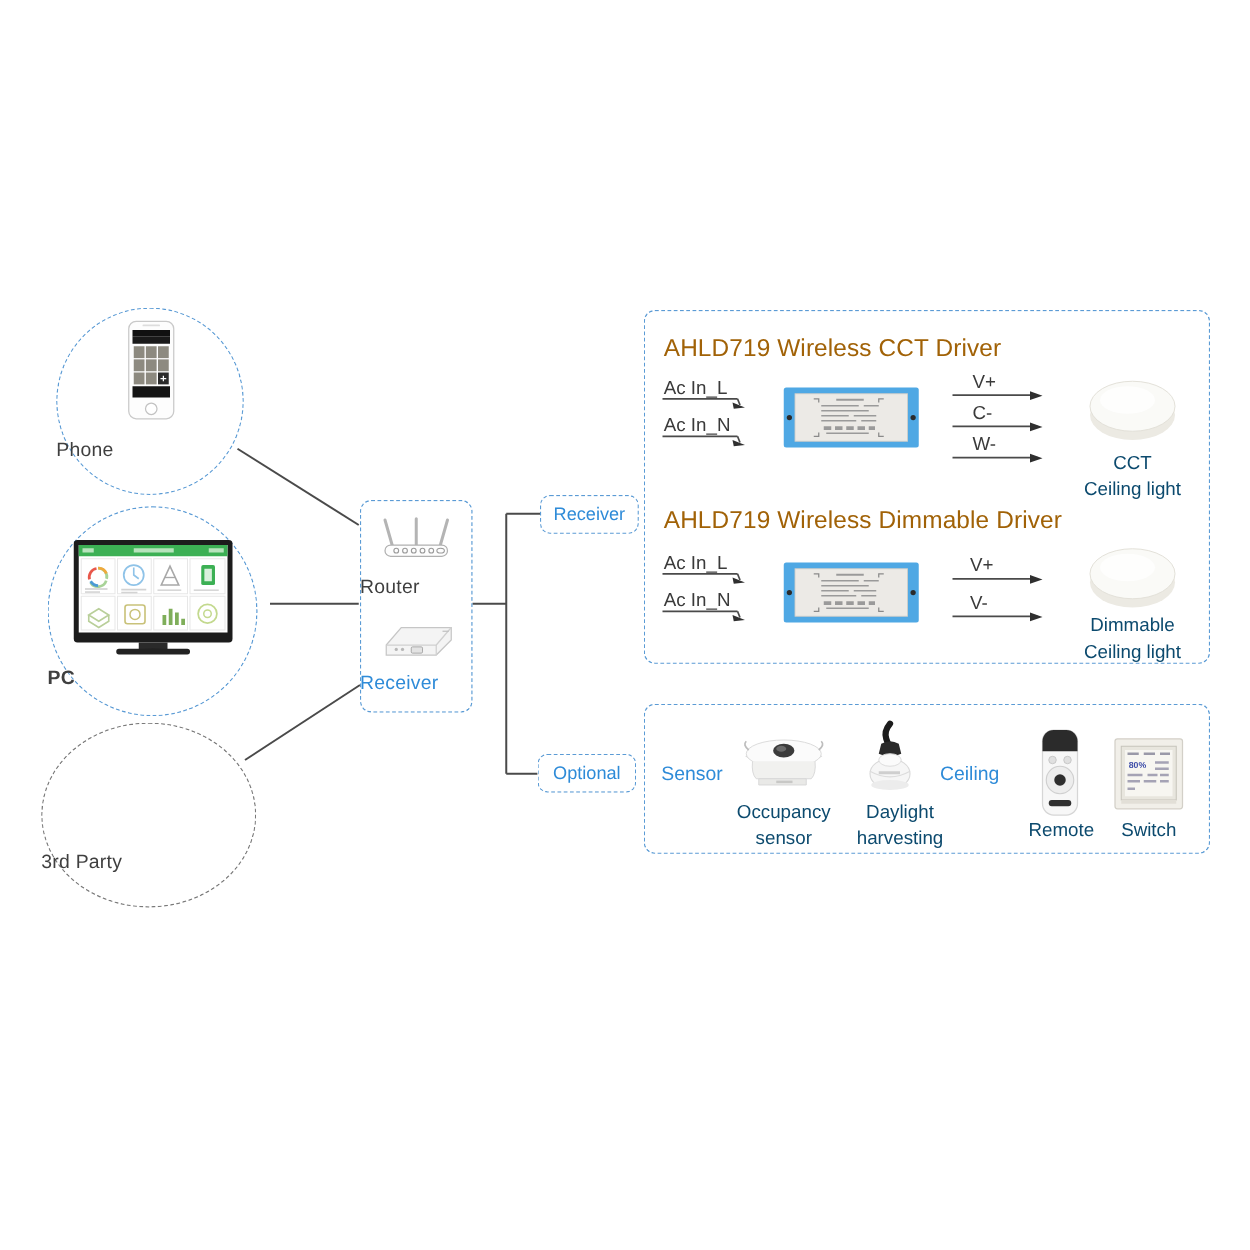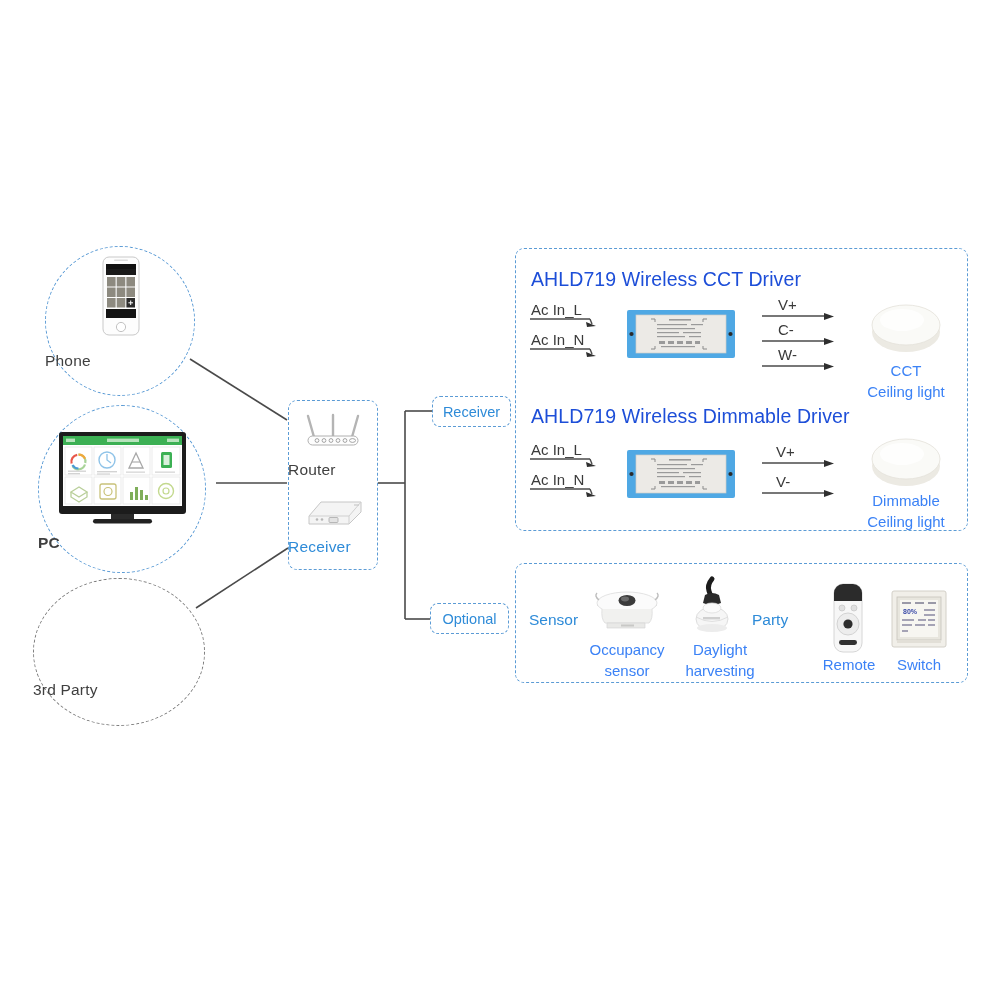--- a/index.html
+++ b/index.html
@@ -6,23 +6,23 @@
   body{width:1000px;height:1000px;font-family:"Liberation Sans",sans-serif;color:#404040;}
   #stage{position:relative;width:1000px;height:1000px;overflow:hidden;background:#fff;}
   .abs{position:absolute;}
   
   .circ{border:1.6px dashed #5B9BD5;border-radius:50%;box-sizing:border-box;}
   .node-label{position:absolute;width:100%;text-align:left;font-size:15.5px;color:#3f3f3f;letter-spacing:.2px;}
   
   .panel-dashed{border:1.5px dashed #5B9BD5;border-radius:9px;box-sizing:border-box;background:transparent;}
   .tag{border:1.4px dashed #5B9BD5;border-radius:8px;box-sizing:border-box;display:flex;align-items:center;justify-content:center;
        color:#2E8BD8;font-size:14.5px;background:#fff;}
-  .sect-title{color:#1d4ed8;font-size:19.5px;letter-spacing:.1px;white-space:nowrap;}
+  .sect-title{color:#a16207;font-size:19.5px;letter-spacing:.1px;white-space:nowrap;}
   .sub-blue{color:#2E8BD8;font-size:15.5px;}
-  .cap{font-size:15px;color:#3b82f6;text-align:center;line-height:19px;}
+  .cap{font-size:15px;color:#0c4a6e;text-align:center;line-height:19px;}
   svg{display:block;overflow:visible;}
   .rtxt{font-size:15px;fill:#3a3a3a;font-family:"Liberation Sans",sans-serif;}
 </style>
 </head>
 <body>
 
 <div id="stage">
 
   <div class="abs circ" style="left:45px;top:246px;width:150px;height:150px;"></div>
   <div class="abs" style="left:101px;top:256px;width:40px;height:80px;">
@@ -340,21 +340,21 @@
       <ellipse cx="27" cy="44" rx="16" ry="12" fill="#f6f6f6" stroke="#d9d9d9" stroke-width="0.9"></ellipse>
       <path d="M11 42 q16 9 32 0" fill="none" stroke="#dcdcdc" stroke-width="0.9"></path>
       <ellipse cx="27" cy="33" rx="9" ry="5" fill="#fbfbfb" stroke="#ddd" stroke-width="0.8"></ellipse>
       <rect x="18" y="42" width="17" height="2.4" fill="#cfcfcf"></rect>
       <ellipse cx="27" cy="53" rx="15" ry="4" fill="#ececec"></ellipse>
     </svg>
   </div>
   <div class="abs cap" style="left:665px;top:640px;width:110px;">Daylight</div>
   <div class="abs cap" style="left:665px;top:661px;width:110px;">harvesting</div>
 
-  <div class="abs sub-blue" style="left:752px;top:611px;">Party</div>
+  <div class="abs sub-blue" style="left:752px;top:611px;">Ceiling</div>
 
   <div class="abs" style="left:828px;top:582px;width:40px;height:72px;">
     <svg width="40" height="72" viewBox="0 0 40 72">
       <rect x="6" y="2" width="28" height="68" rx="9" fill="#f7f7f7" stroke="#d6d6d6" stroke-width="1"></rect>
       <path d="M6 11 a9 9 0 0 1 9 -9 h10 a9 9 0 0 1 9 9 v8 h-28z" fill="#2b2b2b"></path>
       <circle cx="14" cy="26" r="3" fill="#e0e0e0" stroke="#c4c4c4" stroke-width="0.7"></circle>
       <circle cx="26" cy="26" r="3" fill="#e0e0e0" stroke="#c4c4c4" stroke-width="0.7"></circle>
       <circle cx="20" cy="42" r="11" fill="#ededed" stroke="#cfcfcf" stroke-width="0.9"></circle>
       <circle cx="20" cy="42" r="4.6" fill="#2e2e2e"></circle>
       <rect x="11" y="58" width="18" height="5" rx="2.4" fill="#303030"></rect>

